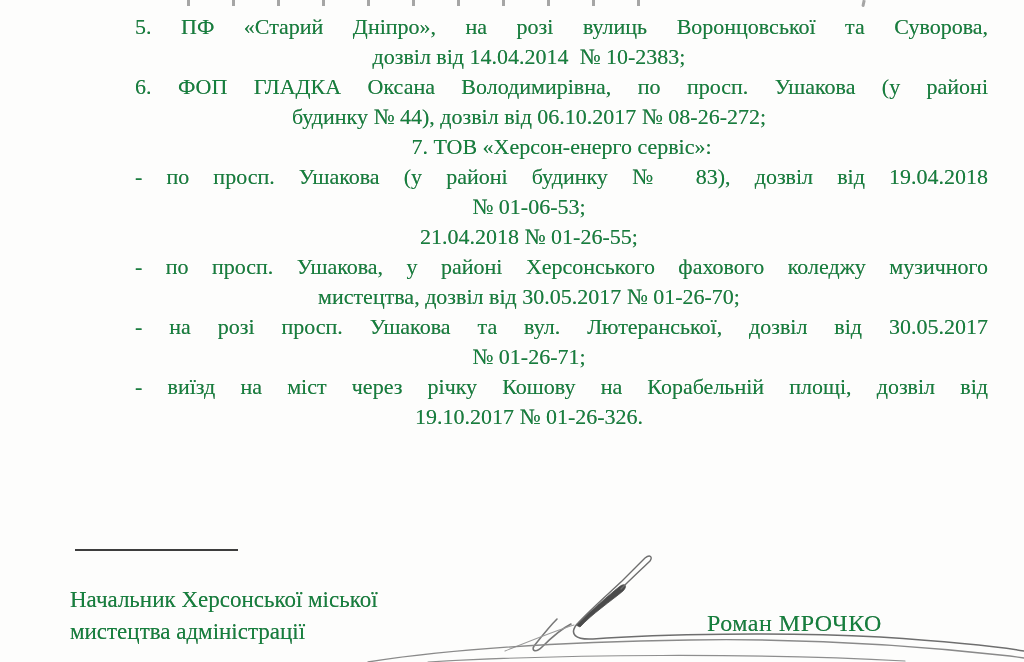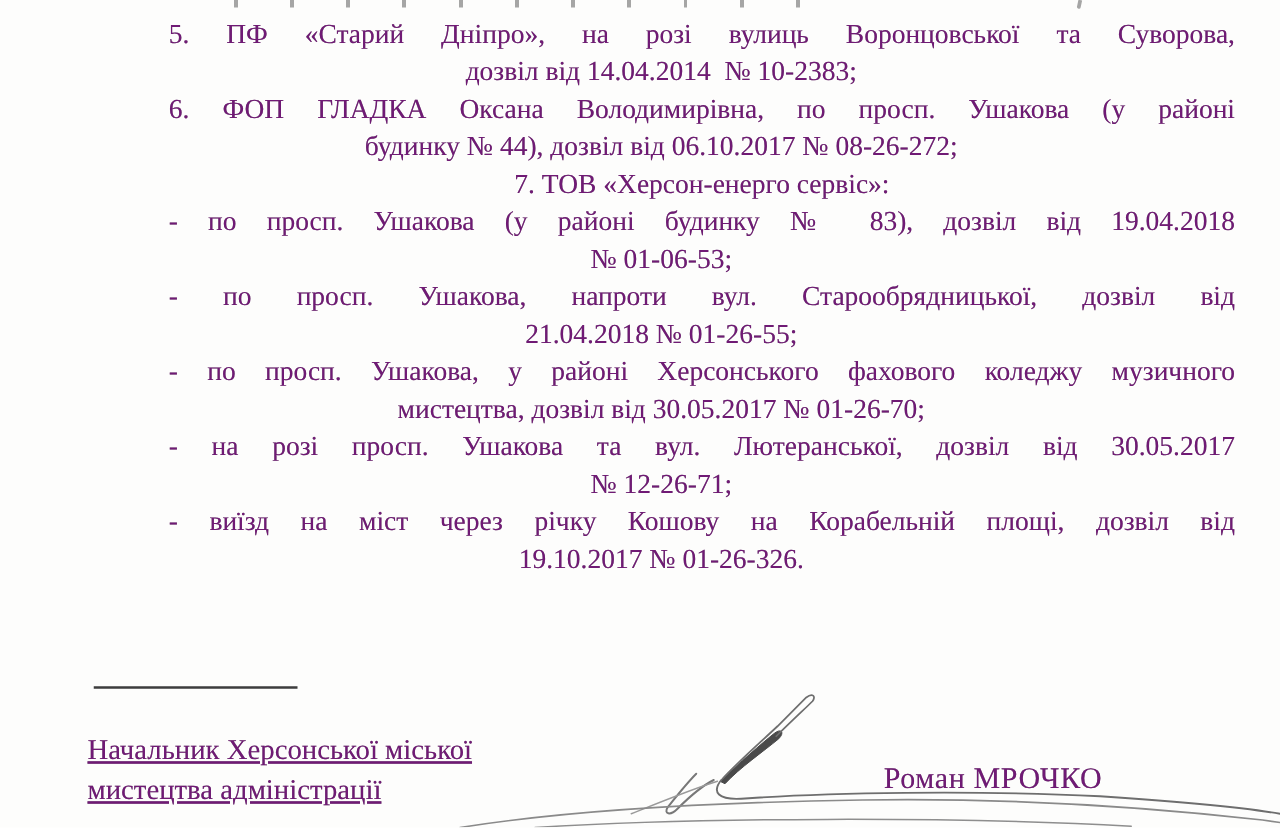--- a/index.html
+++ b/index.html
@@ -2,21 +2,21 @@
 <html lang="uk"><head>
 <meta charset="utf-8">
 <style>
   html,body{margin:0;padding:0;}
   .page{
     position:relative;
     width:1024px;height:662px;
     background:#fdfdfc;
     overflow:hidden;
     font-family:"Liberation Serif", serif;
-    color:#701a75;
+    color:#15803d;
   }
   
   .clip-frag{
     position:absolute;left:187px;top:0;width:460px;height:6px;
     background:repeating-linear-gradient(90deg,#4e4e4e 0 3px,transparent 3px 45px);
     opacity:.5;
   }
   .clip-frag-mark{
     position:absolute;left:862px;top:0;width:3px;height:7px;
     background:#4e4e4e;opacity:.5;transform:rotate(12deg);
@@ -31,21 +31,20 @@
   .first{text-indent:65px;}
   .jf{text-align:justify;text-align-last:justify;text-justify:inter-word;}
   .divider{
     position:absolute;left:75px;top:549px;width:163px;height:0;
     border-top:2.5px solid #3d3d3d;
   }
   .signoff-title{
     position:absolute;left:70px;top:584px;
     font-size:23px;line-height:32px;
     text-shadow:0 0 .5px rgba(25,25,25,.45);
-    text-decoration:underline;
   }
   .signoff-name{
     position:absolute;left:707px;top:610px;
     font-size:24px;letter-spacing:.5px;
     text-shadow:0 0 .5px rgba(25,25,25,.45);
   }
   .sig-svg{position:absolute;left:0;top:0;pointer-events:none;}
 </style>
 </head>
 <body>
@@ -65,30 +64,29 @@
       <div class="ln">будинку № 44), дозвіл від 06.10.2017 № 08-26-272;</div>
     </div>
     <div class="para">
       <div class="ln first">7. ТОВ «Херсон-енерго сервіс»:</div>
     </div>
     <div class="para">
       <div class="ln first jf">- по просп. Ушакова (у районі будинку № 83), дозвіл від 19.04.2018</div>
       <div class="ln">№ 01-06-53;</div>
     </div>
     <div class="para">
-      <div class="ln first jf">- по просп. Ушакова, напроти вул. Старообрядницької, дозвіл від</div>
       <div class="ln">21.04.2018 № 01-26-55;</div>
     </div>
     <div class="para">
       <div class="ln first jf">- по просп. Ушакова, у районі Херсонського фахового коледжу музичного</div>
       <div class="ln">мистецтва, дозвіл від 30.05.2017 № 01-26-70;</div>
     </div>
     <div class="para">
       <div class="ln first jf">- на розі просп. Ушакова та вул. Лютеранської, дозвіл від 30.05.2017</div>
-      <div class="ln">№ 12-26-71;</div>
+      <div class="ln">№ 01-26-71;</div>
     </div>
     <div class="para">
       <div class="ln first jf">- виїзд на міст через річку Кошову на Корабельній площі, дозвіл від</div>
       <div class="ln">19.10.2017 № 01-26-326.</div>
     </div>
   </div>
 
   <div class="divider"></div>
 
   <div class="signoff-title">

